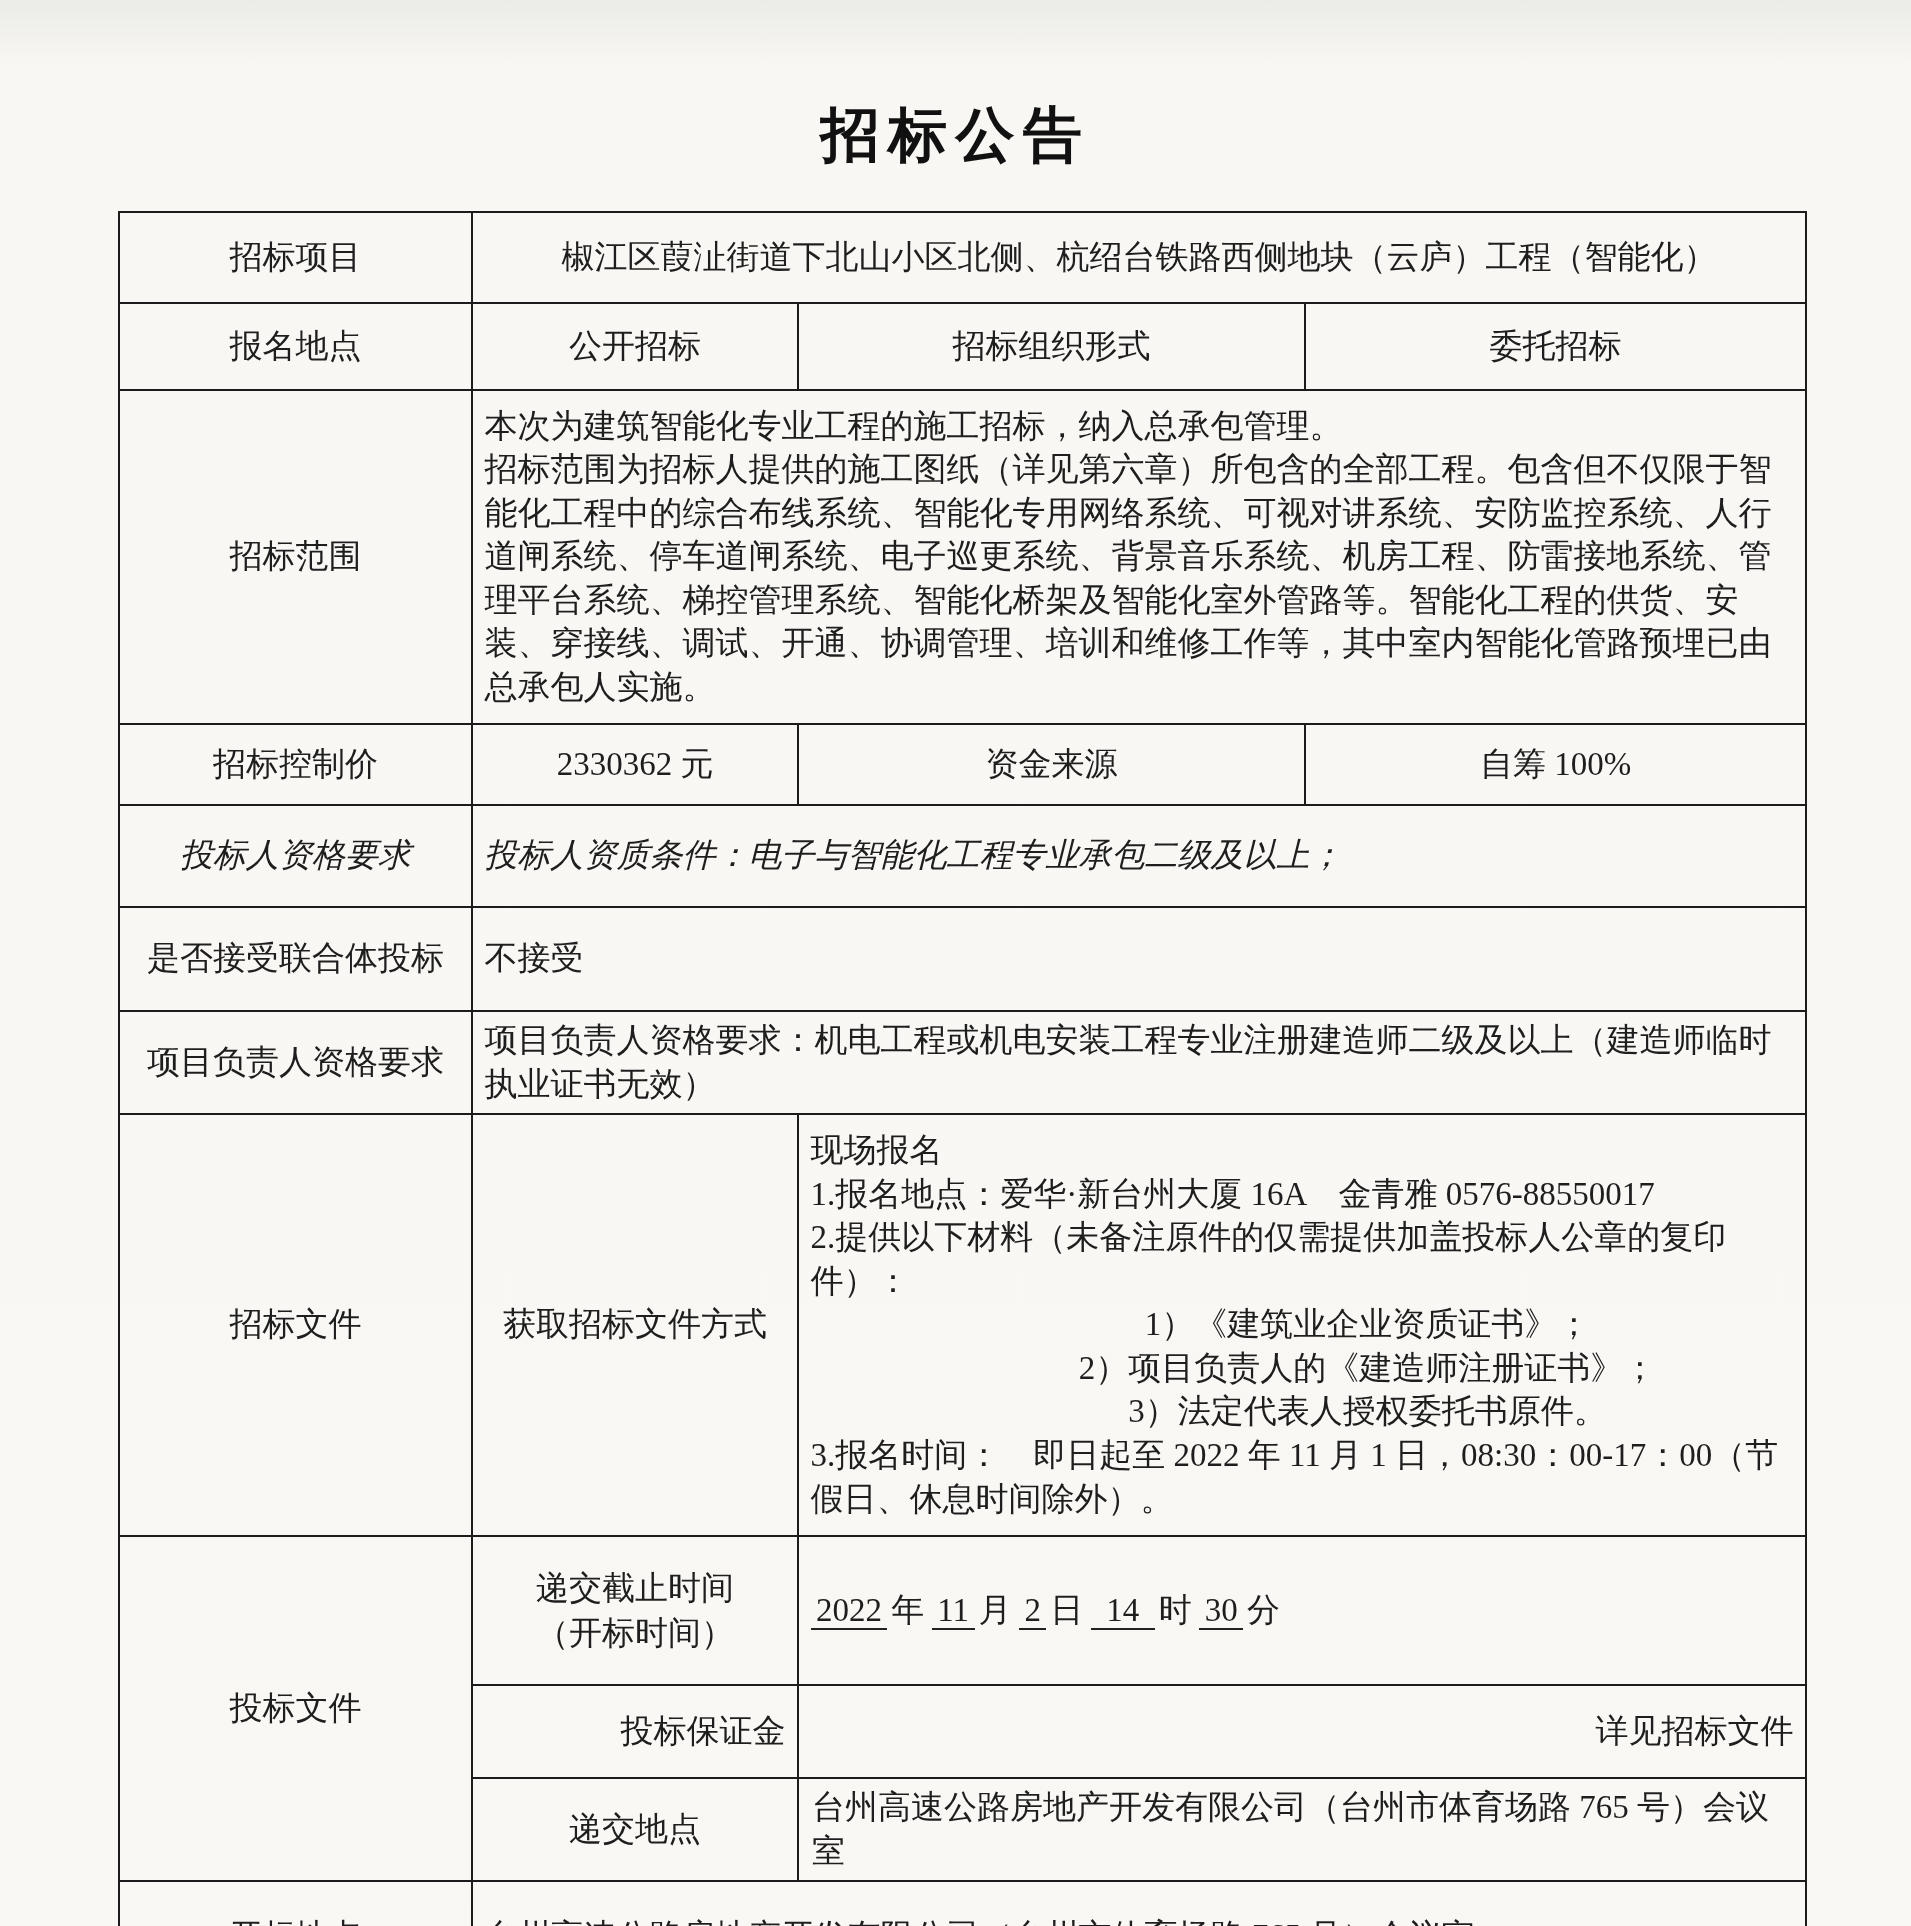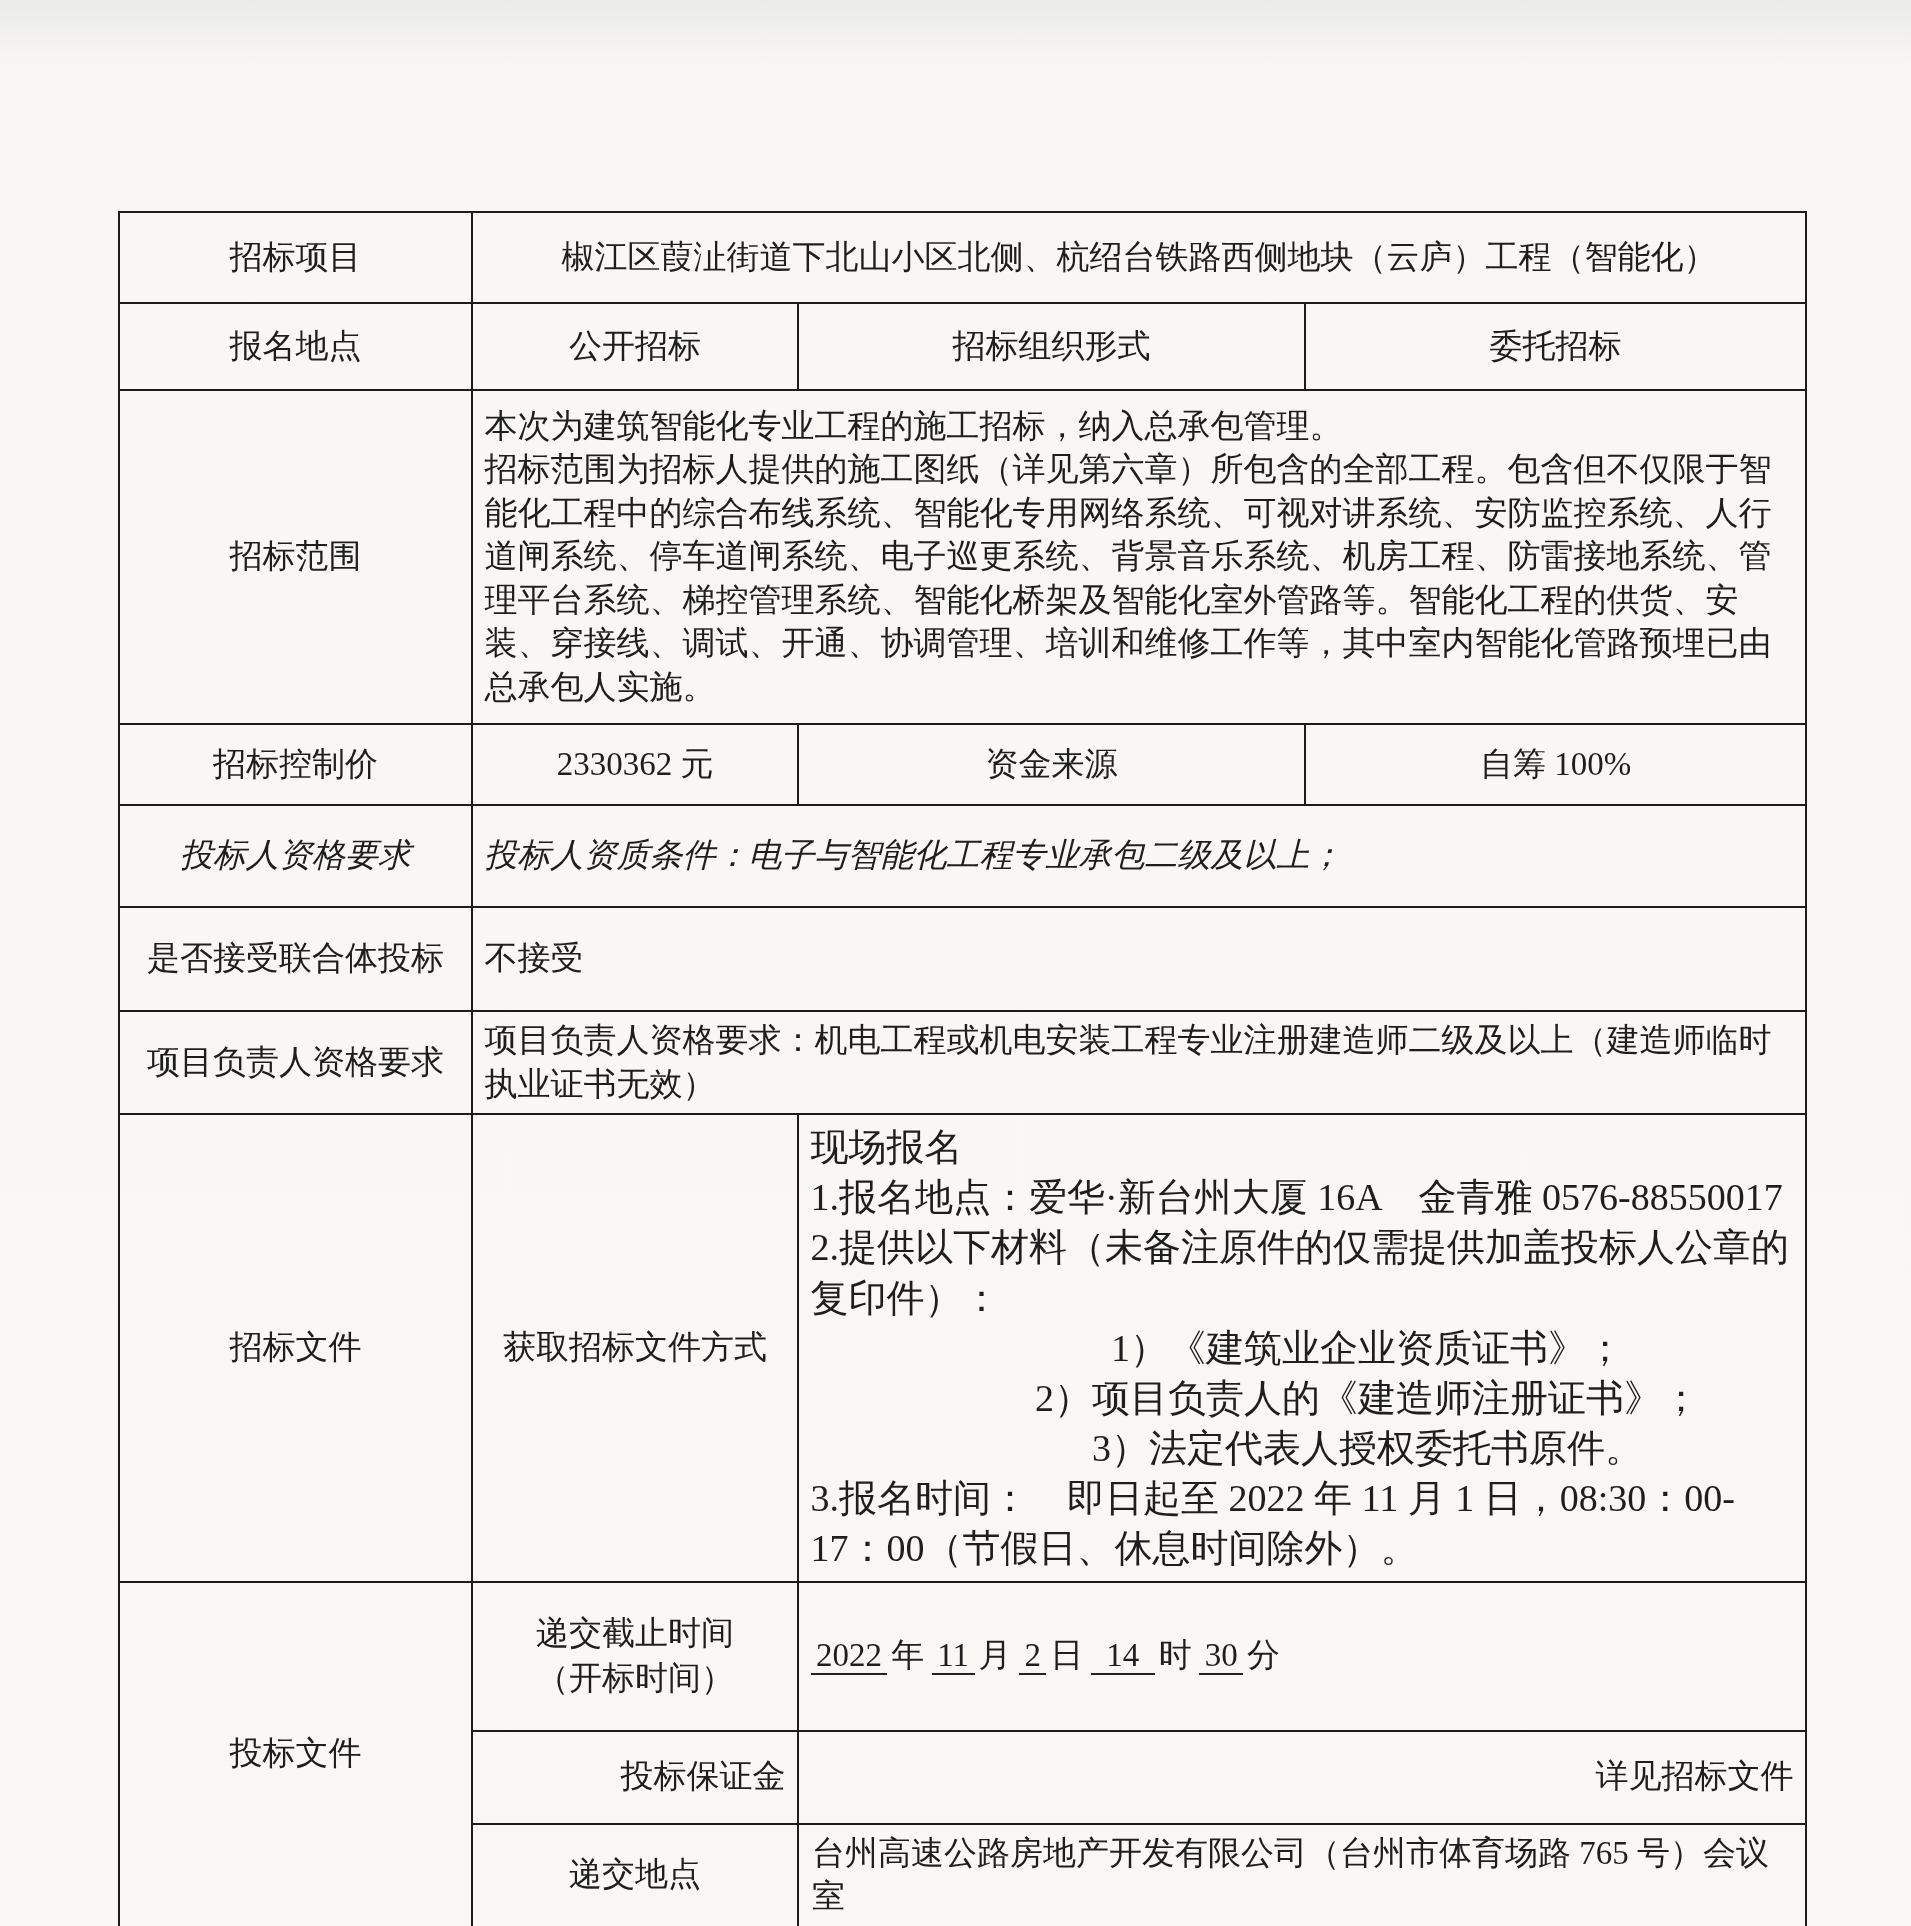--- a/index.html
+++ b/index.html
@@ -38,32 +38,33 @@
   .r5 td{height:86px;font-style:italic;}
   .r6 td{height:88px;}
   .r7 td{height:76px;}
   .r8 td{height:406px;}
   .r9a td{height:133px;}
   .r9b td{height:77px;text-align:right;}
   .r9c td{height:86px;}
   .r10 td{height:95px;}
   .scope-cell{line-height:47px;vertical-align:middle;}
   .scope-cell p{margin:0;}
-  .doc-lines{line-height:51px;font-size:38px;}
+  .doc-lines{line-height:51px;font-size:33px;}
   .doc-lines .line{margin:0;}
   .doc-lines .indent{padding-left:131px;text-align:center;}
   .two-line span{display:block;line-height:1.35;}
   .u{border-bottom:2.3px solid #222;padding:0 5.4px;}
   .unit{margin:0 7.7px 0 3.9px;}
 </style>
 </head>
 <body>
 
 <div class="page">
 
+  <div class="doc-title">招标公告</div>
 
   <table class="main">
     <colgroup>
       <col style="width:164px">
         <col style="width:189px">
         <col style="width:326px">
         <col style="width:507px">
         <col style="width:501px">
     </colgroup>
     <tbody>

